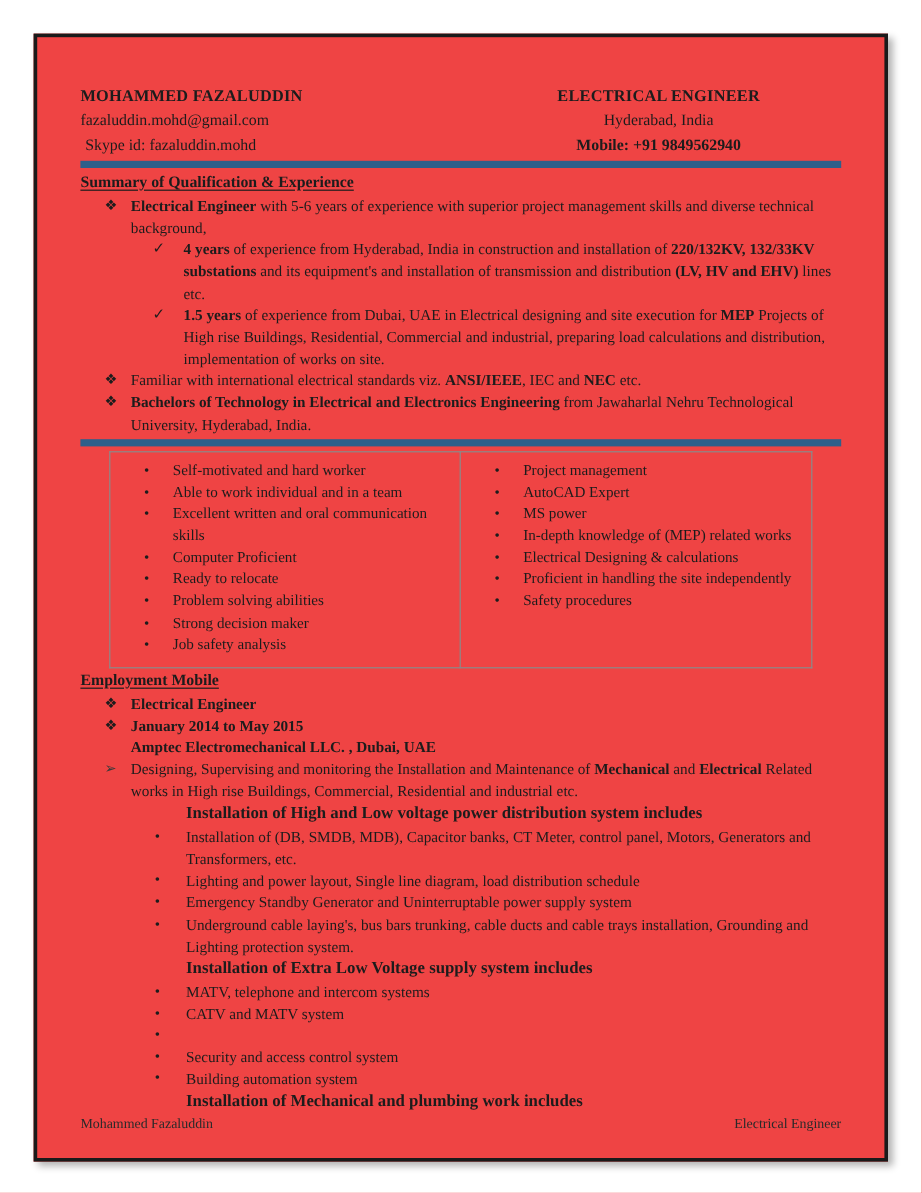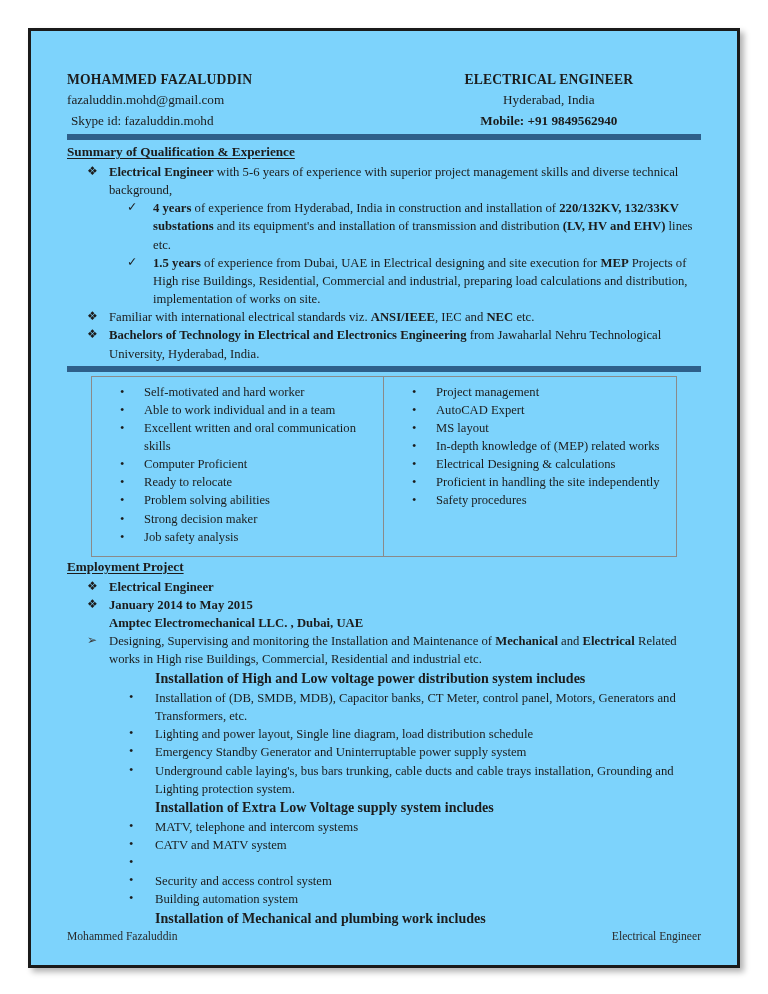--- a/index.html
+++ b/index.html
@@ -16,21 +16,21 @@
 
   
   #page-shell {
     position: absolute;
     left: 28px;
     top: 28px;
     width: 712px;
     height: 940px;
     box-sizing: border-box;
     border: 3px solid #1a1a1a;
-    background: #7dd3fc;
+    background: #ef4444;
     box-shadow: 4px 4px 6px rgba(0,0,0,0.30);
   }
   #page-inner {
     position: absolute;
     left: 0; top: 0; right: 0; bottom: 0;
     padding: 38px 36px 0 36px;
     box-sizing: border-box;
   }
 
   
@@ -263,21 +263,21 @@
                 <div class="srow">
                   <span class="bmark">•</span>
                   <span class="btext">Project management</span>
                 </div>
                 <div class="srow">
                   <span class="bmark">•</span>
                   <span class="btext">AutoCAD Expert</span>
                 </div>
                 <div class="srow">
                   <span class="bmark">•</span>
-                  <span class="btext">MS layout</span>
+                  <span class="btext">MS power</span>
                 </div>
                 <div class="srow">
                   <span class="bmark">•</span>
                   <span class="btext">In-depth knowledge of (MEP) related works</span>
                 </div>
                 <div class="srow">
                   <span class="bmark">•</span>
                   <span class="btext">Electrical Designing &amp; calculations</span>
                 </div>
                 <div class="srow">
@@ -288,21 +288,21 @@
                   <span class="bmark">•</span>
                   <span class="btext">Safety procedures</span>
                 </div>
               </div>
         </td>
       </tr>
     </tbody>
       </table>
 
     <div class="section-heading">
-      <span>Employment Project </span>
+      <span>Employment Mobile </span>
     </div>
     <div class="blist">
         <div class="brow lvl1">
           <span class="bmark">❖</span>
           <span class="btext"><b>Electrical Engineer</b></span>
         </div>
         <div class="brow lvl1">
           <span class="bmark">❖</span>
           <span class="btext"><b>January 2014 to May 2015</b><br><b>Amptec Electromechanical LLC. , Dubai, UAE</b></span>
         </div>

